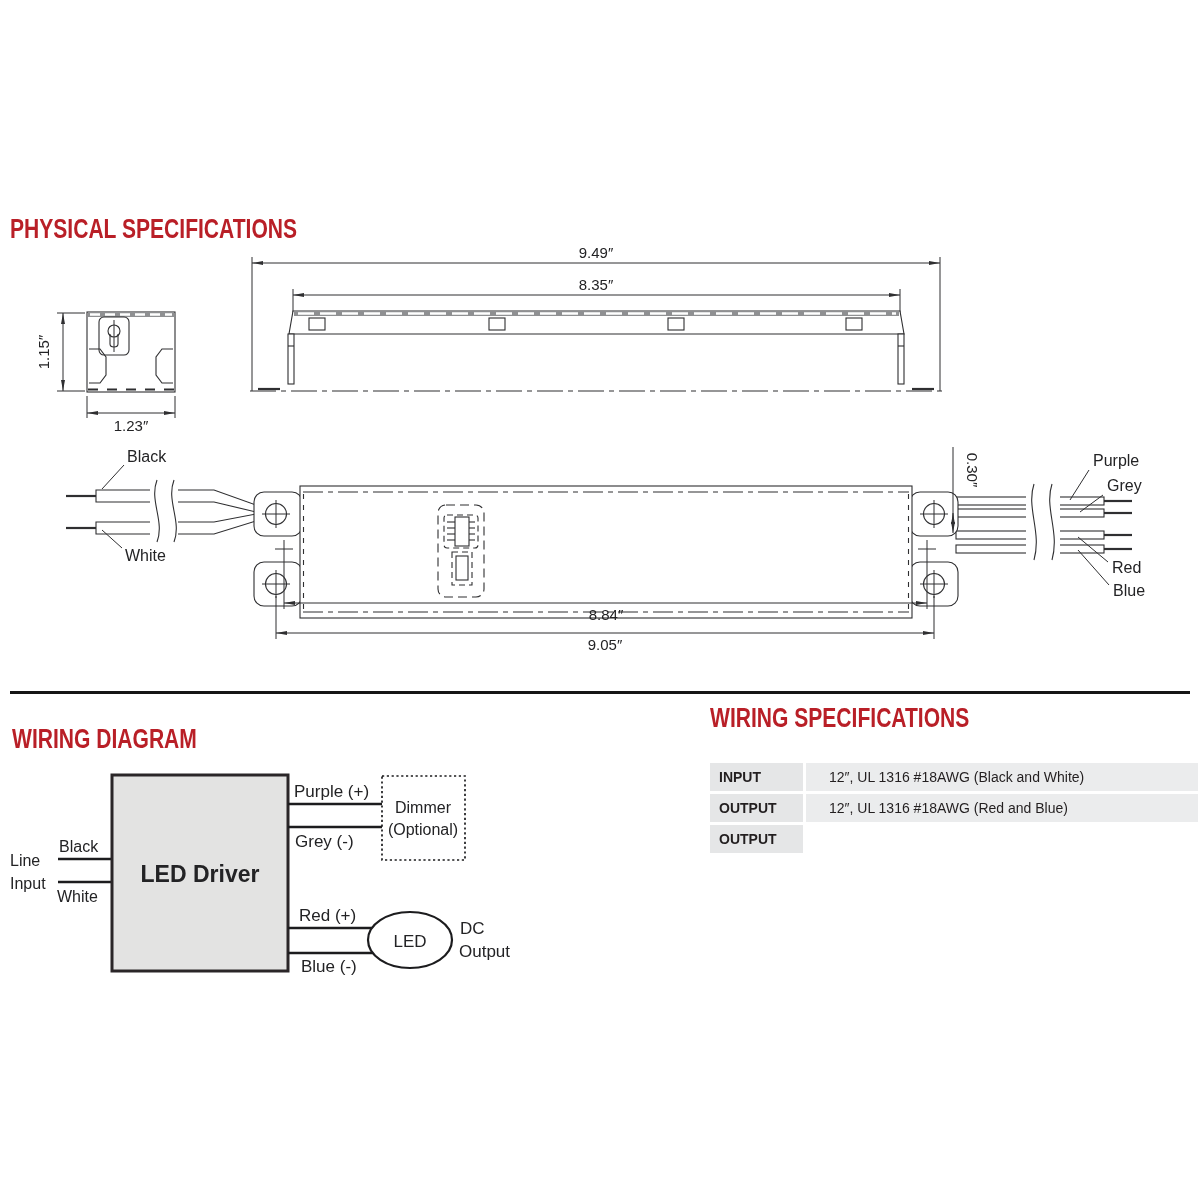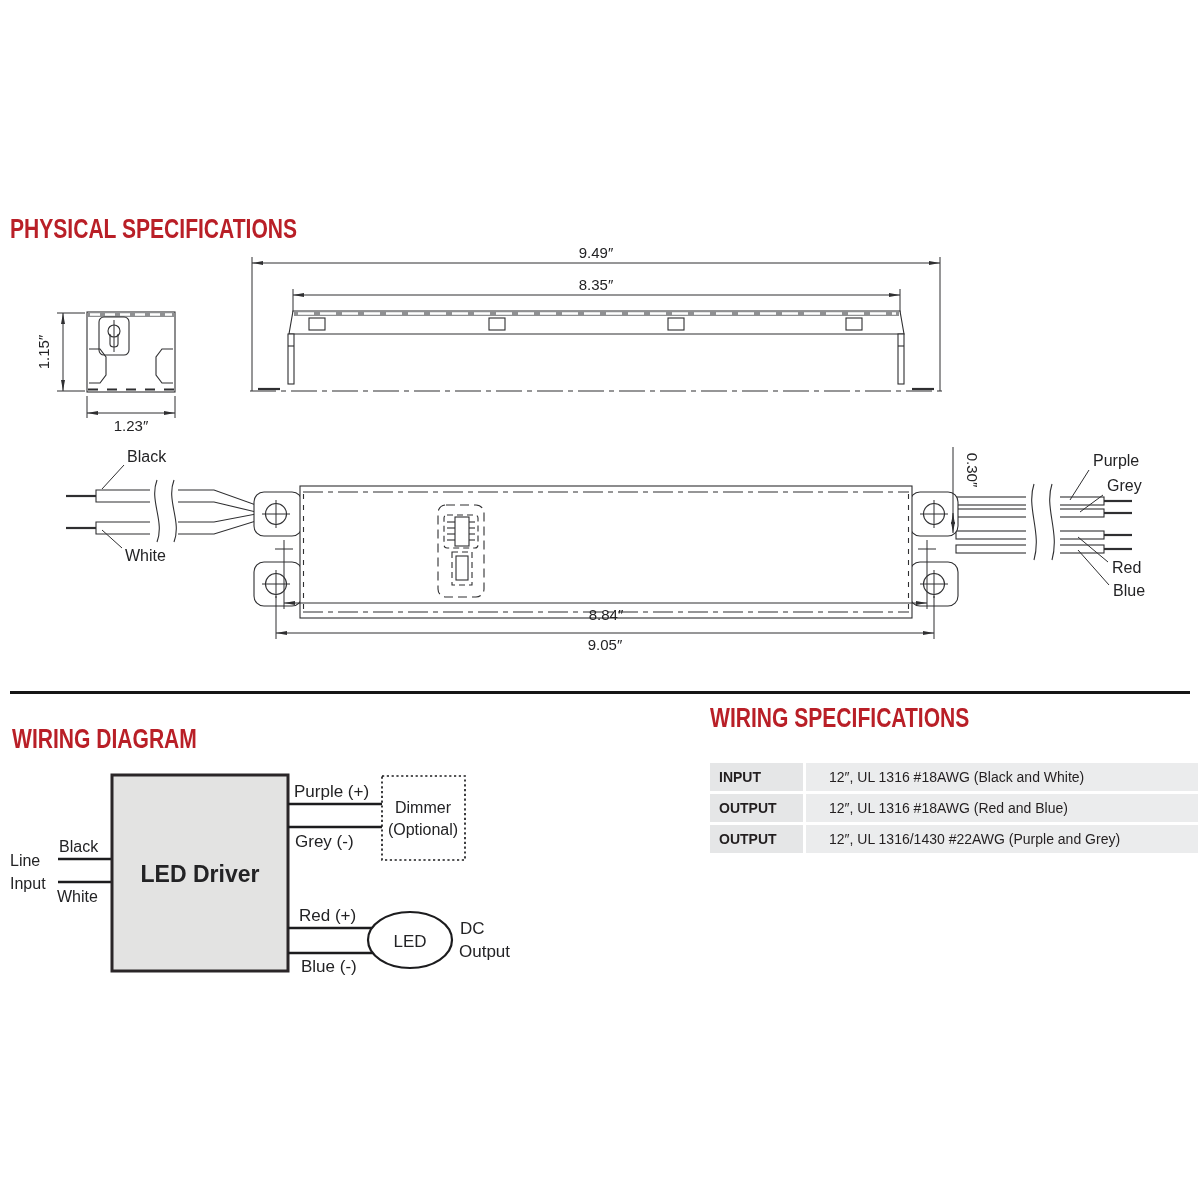--- a/index.html
+++ b/index.html
@@ -248,15 +248,14 @@
   <div class="spec-row">
     <div class="spec-label">INPUT</div>
     <div class="spec-value">12″, UL 1316 #18AWG (Black and White)</div>
   </div>
   <div class="spec-row">
     <div class="spec-label">OUTPUT</div>
     <div class="spec-value">12″, UL 1316 #18AWG (Red and Blue)</div>
   </div>
   <div class="spec-row">
     <div class="spec-label">OUTPUT</div>
-    <div class="spec-value">12″, UL 1316/1430 #22AWG (Purple and Grey)</div>
   </div>
 </div>
 
 </body></html>

